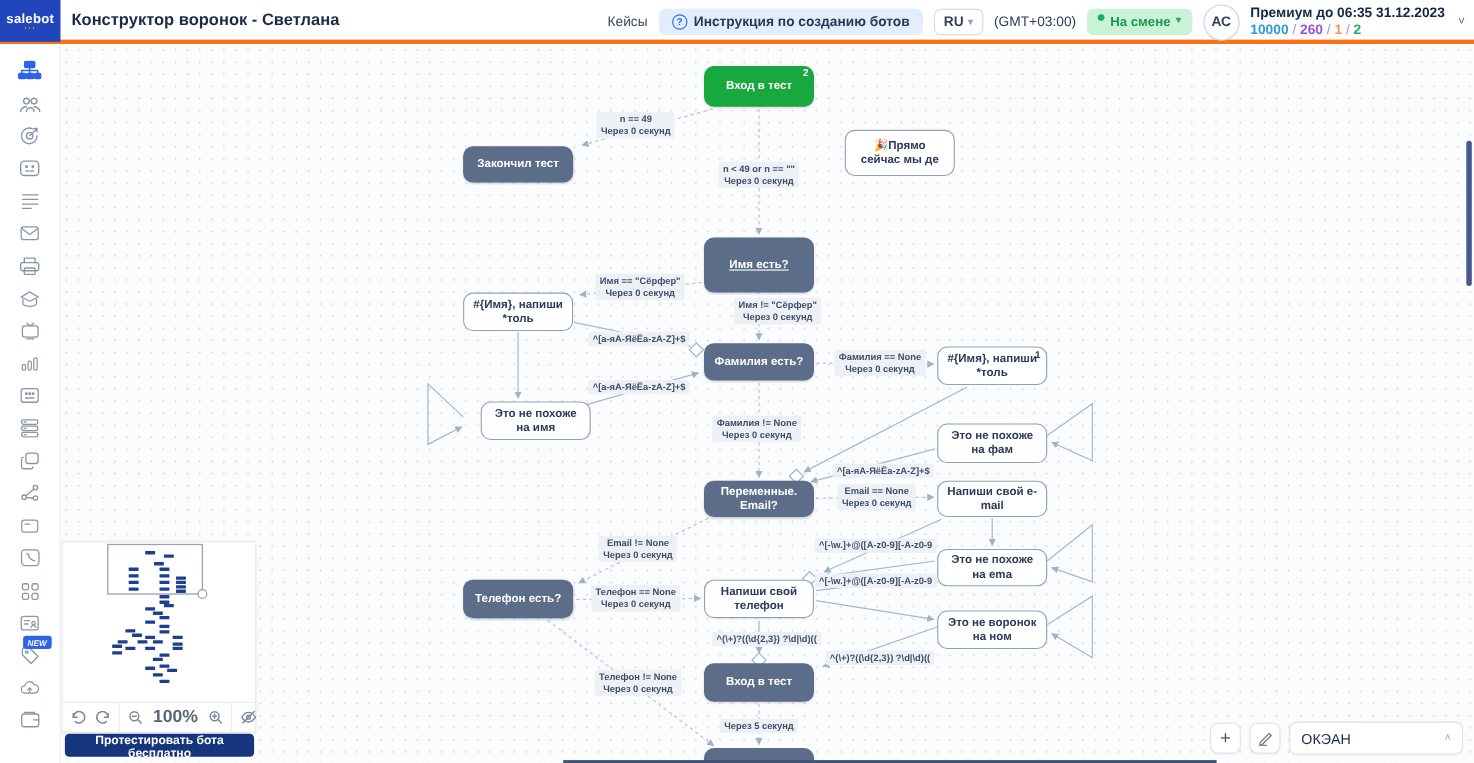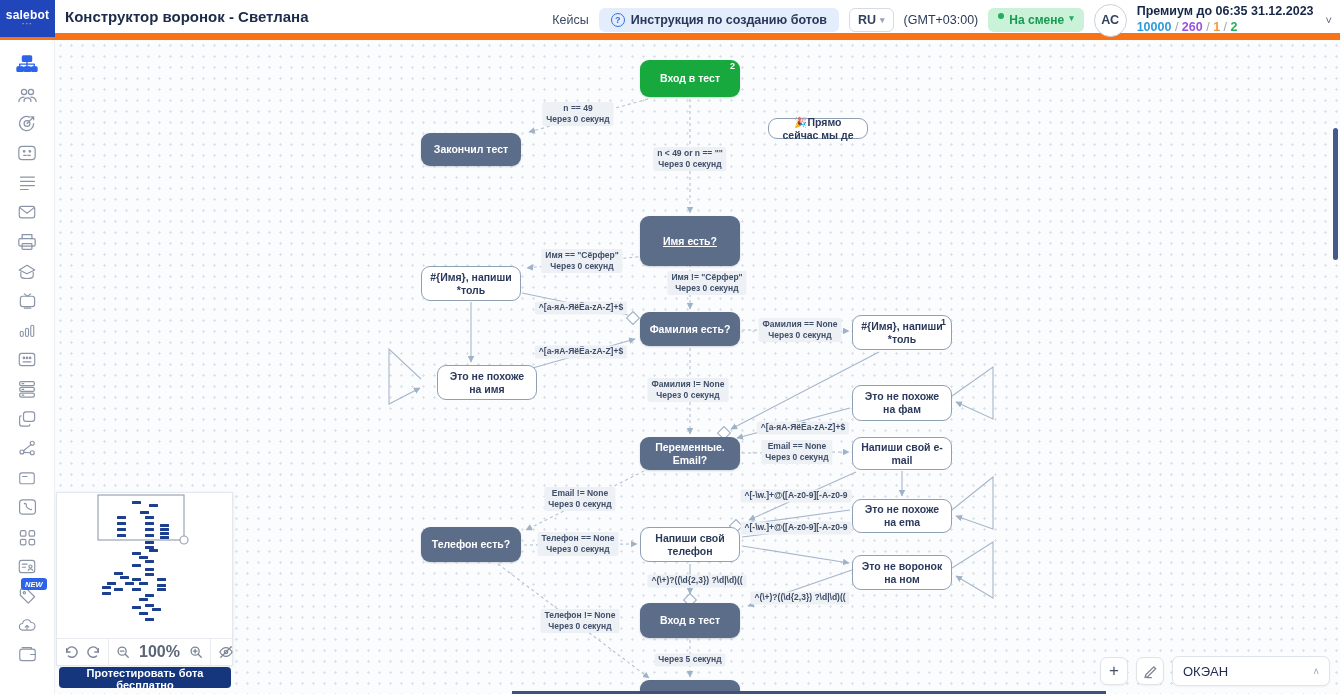--- a/index.html
+++ b/index.html
@@ -1,20 +1,20 @@
 <!DOCTYPE html>
 <html><head>
 <meta charset="utf-8">
 <style>
   * { margin:0; padding:0; box-sizing:border-box; }
   html,body { width:1340px; height:694px; overflow:hidden; font-family:"Liberation Sans", sans-serif; background:#fff; }
   .stage { position:absolute; inset:0; width:1340px; height:694px; }
 
   
-  .header { position:absolute; left:0; top:0; width:1340px; height:40px; background:#fff; border-bottom:7px solid #f97316; z-index:30; display:flex; align-items:center; }
+  .header { position:absolute; left:0; top:0; width:1340px; height:40px; background:#fff; border-bottom:4px solid #f97316; z-index:30; display:flex; align-items:center; }
   .logo { width:55px; height:40px; background:#2146bb; color:#fff; display:flex; flex-direction:column; align-items:center; justify-content:center; font-size:12px; font-weight:700; letter-spacing:.2px; }
   .logo .dots { color:#f5a623; font-size:8px; line-height:3px; letter-spacing:1px; }
   .htitle { margin-left:10px; font-size:15px; font-weight:700; color:#1c2b4a; }
   .hright { position:absolute; right:8px; top:0; height:40px; display:flex; align-items:center; gap:10px; }
   .cases { font-size:12.5px; color:#3c4a63; cursor:pointer; }
   .instr-btn { display:flex; align-items:center; gap:6px; background:#e4edfb; border-radius:6px; padding:5px 12px; font-size:12.5px; color:#28375a; font-weight:600; cursor:pointer; }
   .qmark { width:14px; height:14px; border:1.4px solid #2f6fe4; color:#2f6fe4; border-radius:50%; font-size:9px; font-weight:700; display:flex; align-items:center; justify-content:center; }
   .lang { display:flex; align-items:center; gap:4px; border:1px solid #d7dce3; border-radius:6px; padding:4px 8px; font-size:12.5px; font-weight:700; color:#33405c; background:#fff; cursor:pointer; }
   .chev { color:#9aa3b5; font-size:9px; }
   .tz { font-size:12.5px; color:#2c3a57; }
@@ -151,21 +151,21 @@
       <div class="elabel" style="left: 800px; top: 598px;">^(\+)?((\d{2,3}) ?\d|\d)((</div>
       <div class="elabel" style="left: 580px; top: 621px;">Телефон != None
 Через 0 секунд</div>
       <div class="elabel" style="left: 690px; top: 660px;">Через 5 секунд</div>
     </div>
   <div id="nodes-layer">
       <div class="node green" style="left: 640px; top: 60px; width: 100px; height: 37px;">
         <span>Вход в тест</span>
         <span class="badge">2</span>
       </div>
-      <div class="node white" style="left: 768px; top: 118px; width: 100px; height: 21px;">
+      <div class="node white" style="left: 768px; top: 118px; width: 100px; height: 42px;">
         <span>🎉Прямо сейчас мы де</span>
       </div>
       <div class="node dark" style="left: 421px; top: 133px; width: 100px; height: 33px;">
         <span>Закончил тест</span>
       </div>
       <div class="node dark" style="left: 640px; top: 216px; width: 100px; height: 50px; text-decoration: underline;">
         <span>Имя есть?</span>
       </div>
       <div class="node white" style="left: 421px; top: 266px; width: 100px; height: 35px;">
         <span>#{Имя}, напиши *толь</span>

